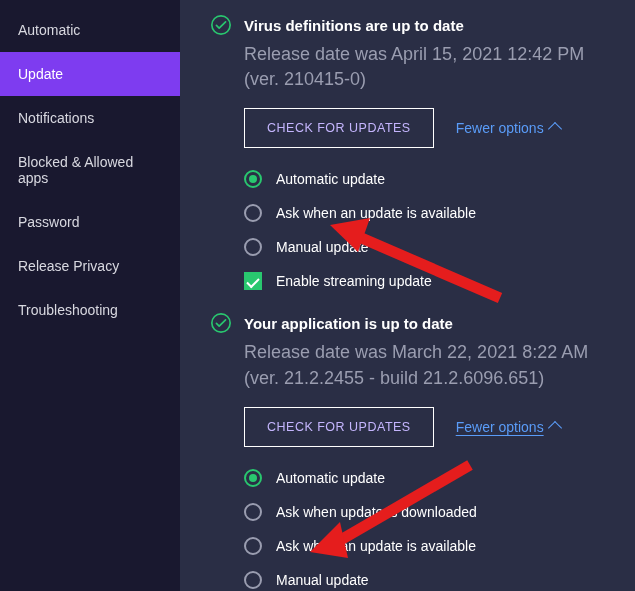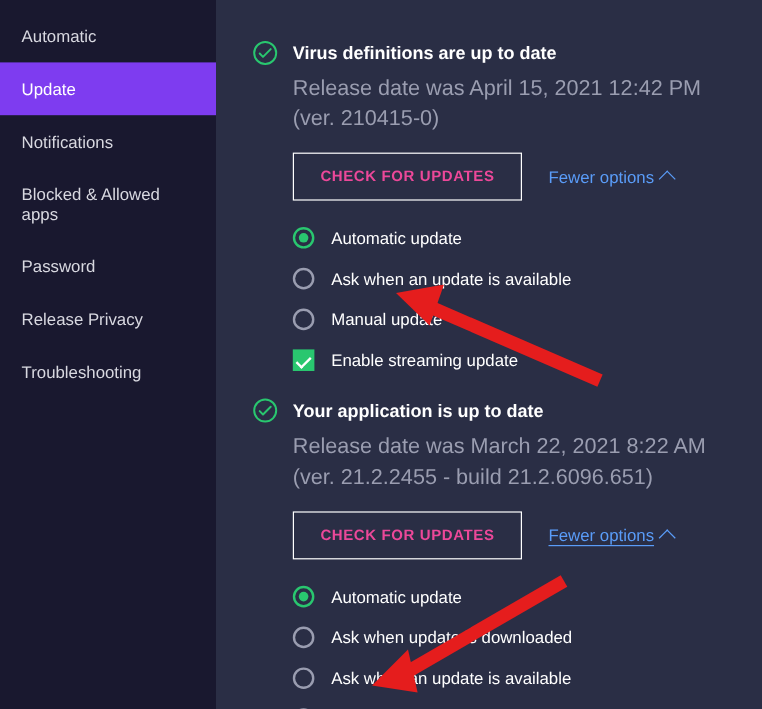--- a/index.html
+++ b/index.html
@@ -24,21 +24,20 @@
       cursor: pointer;
     }
     .sidebar-item.active {
       background: #7e3cf0;
       color: #fff;
     }
     .main {
       flex: 1;
       padding: 14px 20px 20px 30px;
       overflow-y: auto;
-      margin-top: 19px;
     }
     .section-header {
       display: flex;
       align-items: center;
       gap: 12px;
       margin-bottom: 6px;
     }
     .check-circle {
       width: 22px;
       height: 22px;
@@ -58,33 +57,33 @@
     .action-row {
       margin-left: 34px;
       display: flex;
       align-items: center;
       gap: 22px;
       margin-bottom: 22px;
     }
     .btn {
       border: 1.5px solid #fff;
       background: transparent;
-      color: #ec4899;
-      font-weight: 700;
+      color: #c4b5fd;
+      font-weight: 400;
       font-size: 12.5px;
       letter-spacing: 0.5px;
       padding: 12px 22px;
       cursor: pointer;
       text-transform: uppercase;
     }
     .link {
       color: #5a9cf8;
       font-size: 14px;
       display: inline-flex;
-      align-items: center;
+      align-items: flex-start;
       gap: 6px;
       cursor: pointer;
     }
     .link.underline { text-decoration: underline; text-underline-offset: 3px; }
     .chevron {
       width: 10px;
       height: 10px;
       border-left: 1.5px solid currentColor;
       border-top: 1.5px solid currentColor;
       transform: rotate(45deg);

